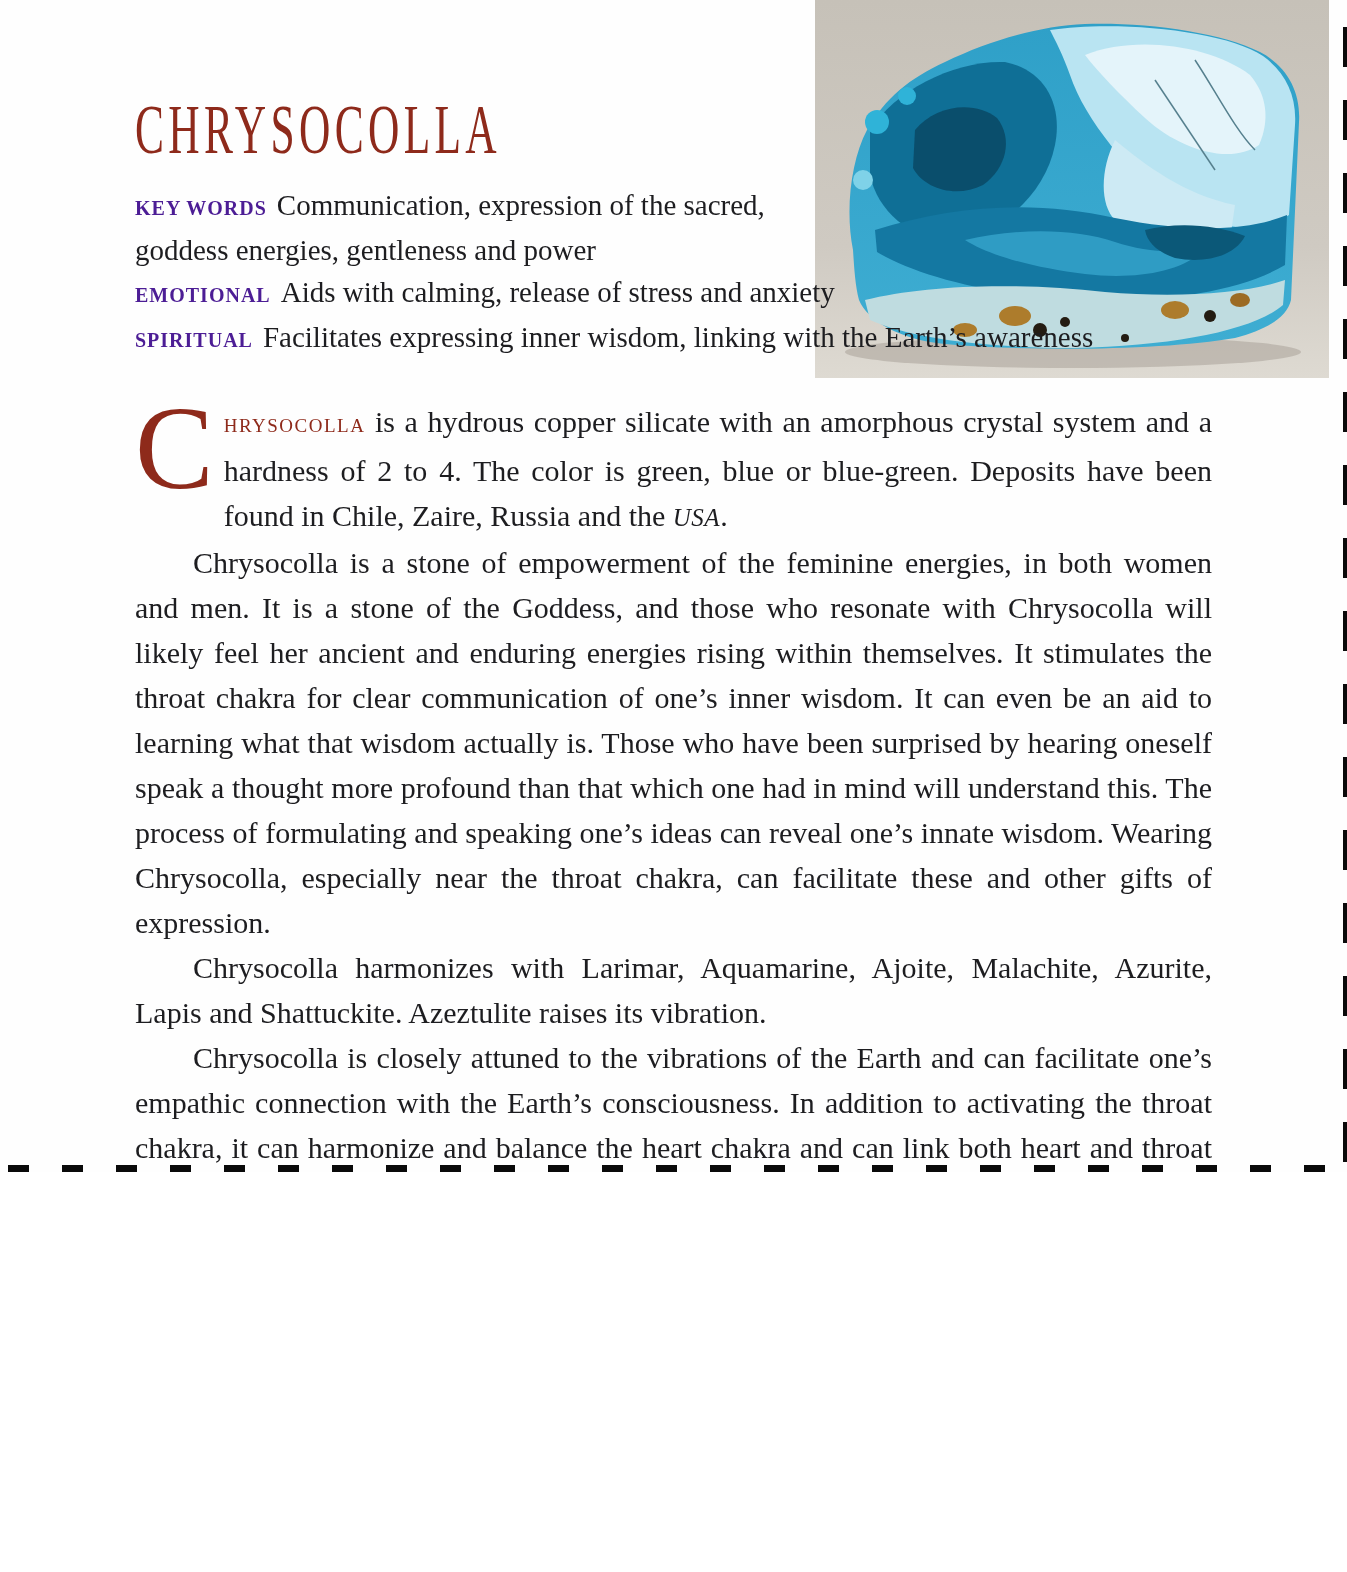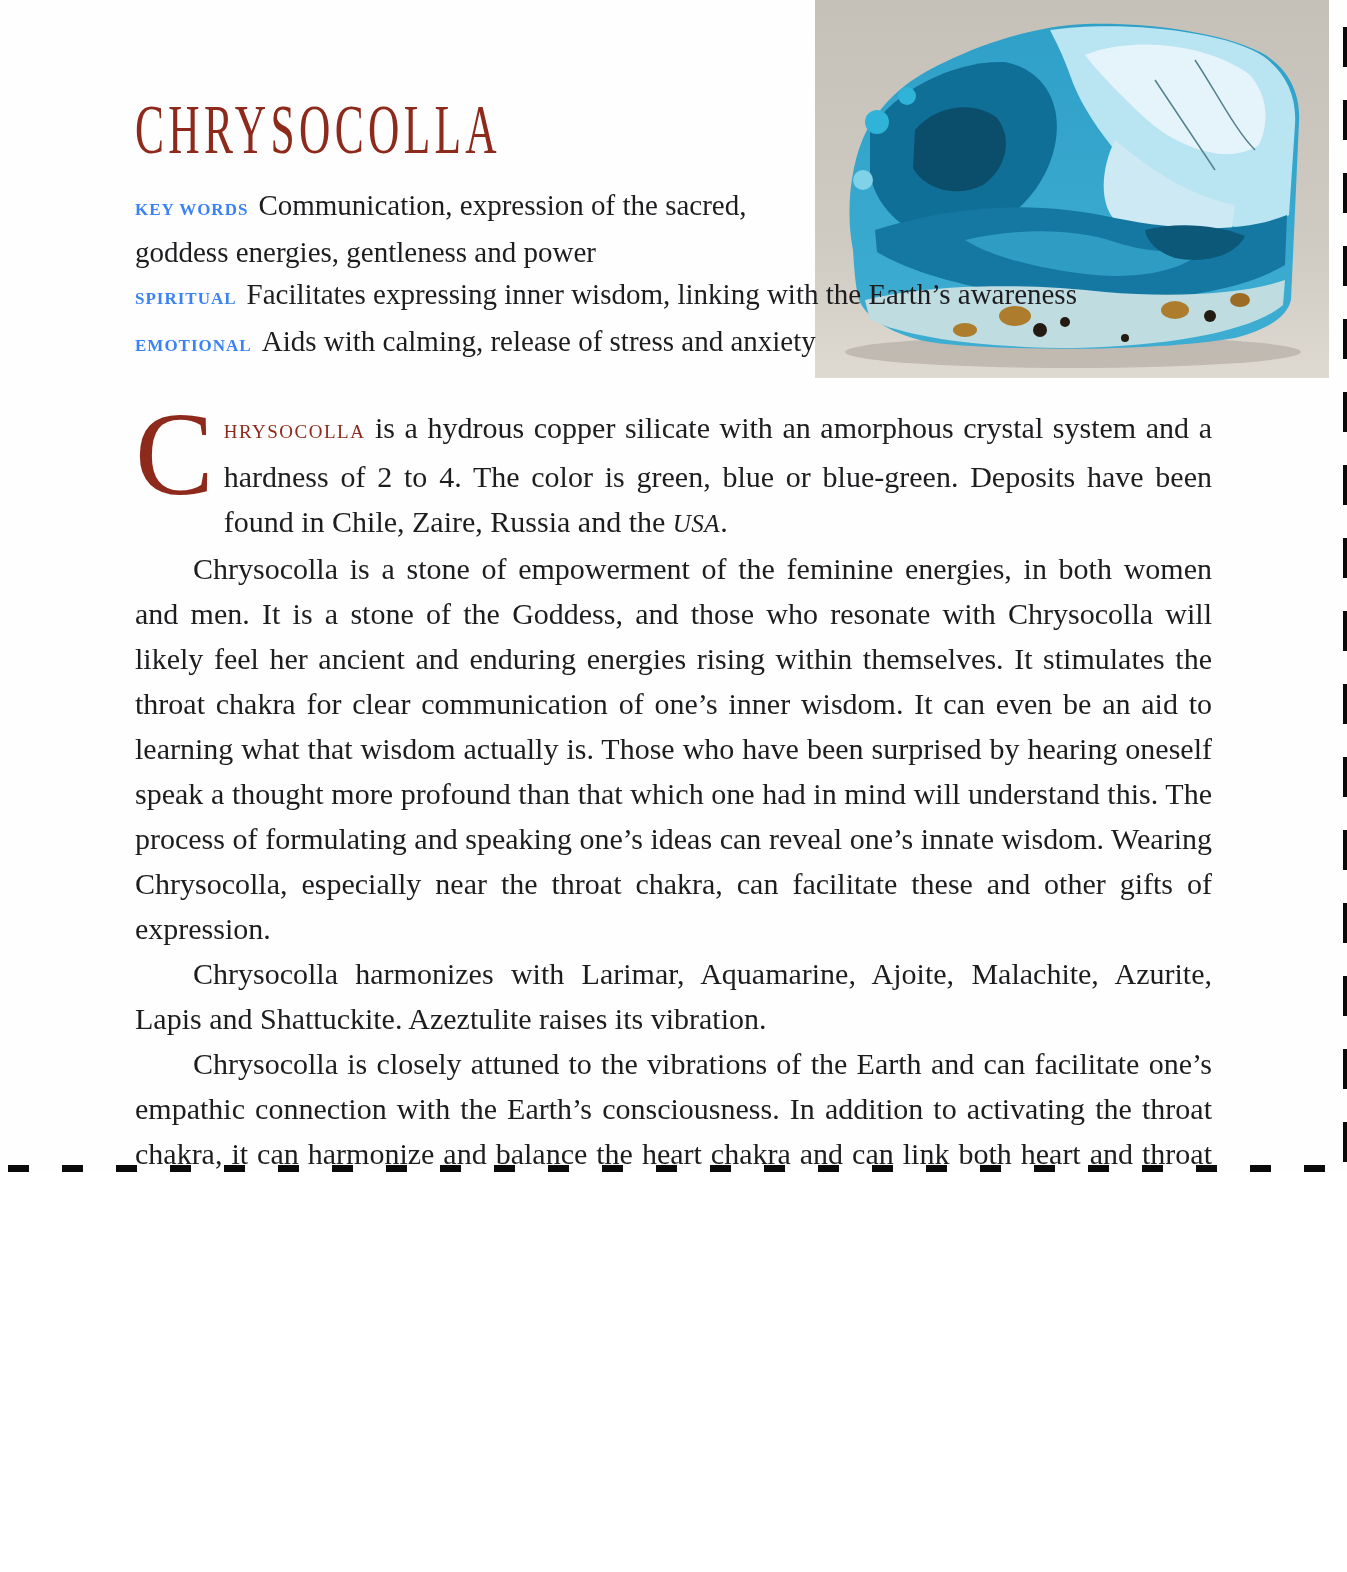--- a/index.html
+++ b/index.html
@@ -31,22 +31,22 @@
     margin-top: 16px;
     font-size: 29px;
     line-height: 42px;
     color: #1d1d20;
   }
   .prop { margin: 0; }
   .prop.narrow { width: 648px; }
   .prop.nowrap { white-space: nowrap; }
   .plabel {
     font-weight: bold;
-    color: #3b82f6;
-    font-size: 17px;
+    color: #4c1d95;
+    font-size: 20px;
     letter-spacing: 1px;
     margin-right: 10px;
   }
   .plabel.inline-gap { margin-left: 42px; }
   .bodytext {
     margin-top: 38px;
     font-size: 30px;
     line-height: 45px;
     text-align: justify;
     color: #1d1d20;
@@ -151,25 +151,25 @@
   </svg>
 
   <div class="content">
 
     <div class="title">CHRYSOCOLLA</div>
 
     <div class="props">
       <div class="prop narrow">
         <span class="plabel">KEY WORDS</span><span>Communication, expression of the sacred, goddess energies, gentleness and power</span>
       </div>
+      <div class="prop">
+        <span class="plabel">EMOTIONAL</span><span>Aids with calming, release of stress and anxiety</span>
+      </div>
       <div class="prop nowrap">
         <span class="plabel">SPIRITUAL</span><span>Facilitates expressing inner wisdom, linking with the Earth’s awareness</span>
-      </div>
-      <div class="prop">
-        <span class="plabel">EMOTIONAL</span><span>Aids with calming, release of stress and anxiety</span>
       </div>
     </div>
 
     <div class="bodytext">
       <p><span class="dropcap">C</span><span class="sc-red">HRYSOCOLLA</span><span> is a hydrous copper silicate with an amorphous crystal system and a hardness of 2 to 4. The color is green, blue or blue-green. Deposits have been found in Chile, Zaire, Russia and the </span><span class="sc">USA</span><span>.</span></p>
       <p class="indent">Chrysocolla is a stone of empowerment of the feminine energies, in both women and men. It is a stone of the Goddess, and those who resonate with Chrysocolla will likely feel her ancient and enduring energies rising within themselves. It stimulates the throat chakra for clear communication of one’s inner wisdom. It can even be an aid to learning what that wisdom actually is. Those who have been surprised by hearing oneself speak a thought more profound than that which one had in mind will understand this. The process of formulating and speaking one’s ideas can reveal one’s innate wisdom. Wearing Chrysocolla, especially near the throat chakra, can facilitate these and other gifts of expression.</p>
       <p class="indent">Chrysocolla harmonizes with Larimar, Aquamarine, Ajoite, Malachite, Azurite, Lapis and Shattuckite. Azeztulite raises its vibration.</p>
       <p class="indent">Chrysocolla is closely attuned to the vibrations of the Earth and can facilitate one’s empathic connection with the Earth’s consciousness. In addition to activating the throat chakra, it can harmonize and balance the heart chakra and can link both heart and throat chakras with the base chakra, for greater life force and physical vitality.</p>
     </div>
 

